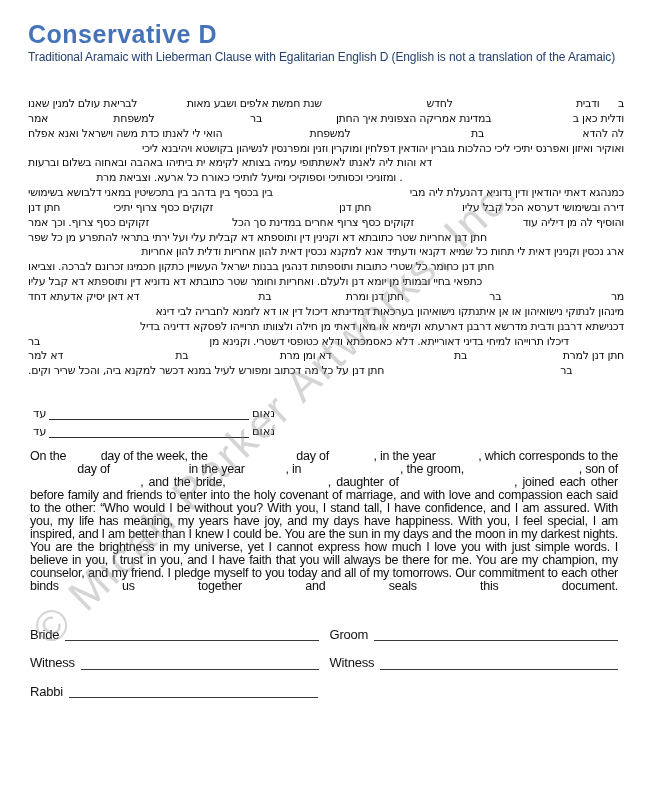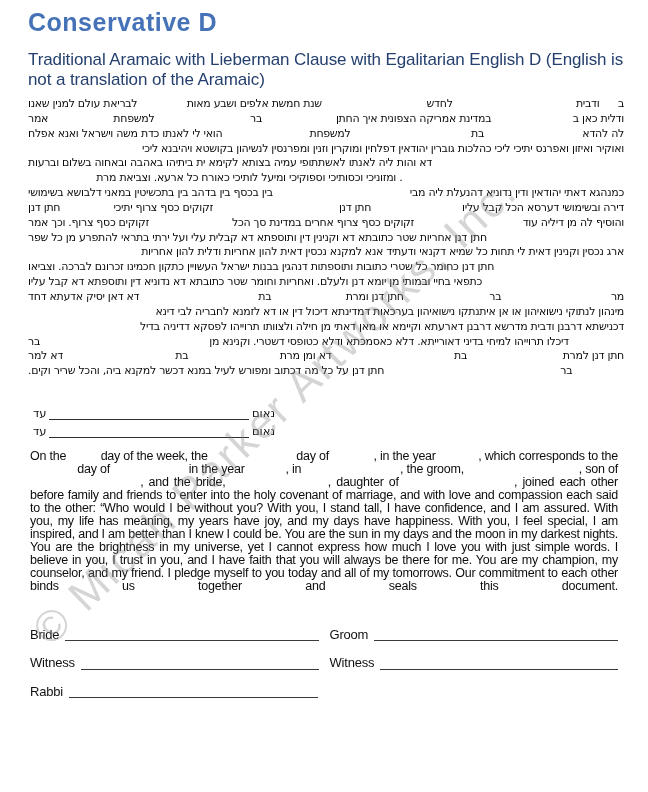--- a/index.html
+++ b/index.html
@@ -1,21 +1,21 @@
 <!DOCTYPE html>
 <html><head>
 <meta charset="utf-8">
 <style>
   html,body{margin:0;padding:0;background:#fff;}
   .page{position:relative;width:648px;height:792px;background:#ffffff;overflow:hidden;
         font-family:"Liberation Sans",sans-serif;color:#111;}
   
-  .hdr{position:absolute;top:8px;left:28px;width:600px;z-index:1;}
+  .hdr{position:absolute;top:20px;left:28px;width:600px;z-index:1;}
   .title{font-size:25px;font-weight:bold;letter-spacing:.5px;color:#4673b8;}
-  .subtitle{margin-top:13px;font-size:17px;color:#25406e;letter-spacing:-0.1px;}
+  .subtitle{margin-top:1px;font-size:12px;color:#25406e;letter-spacing:-0.1px;}
   
   .hebrew{position:absolute;top:97px;left:28px;width:596px;z-index:1;
           font-family:"DejaVu Sans",sans-serif;font-size:11px;letter-spacing:-0.3px;color:#0d0d0d;}
   .hline{display:flex;height:14.85px;line-height:14.6px;overflow:hidden;}
   .ht{flex:0 1 auto;white-space:nowrap;}
   .hgap{height:1px;}
   
   .naum-block{position:absolute;top:404px;left:30px;width:588px;z-index:1;
               font-family:"DejaVu Sans",sans-serif;font-size:11.5px;}
   .naum-row{direction:rtl;display:flex;align-items:flex-end;width:248px;margin-right:138px;height:16px;margin-bottom:2px;}

